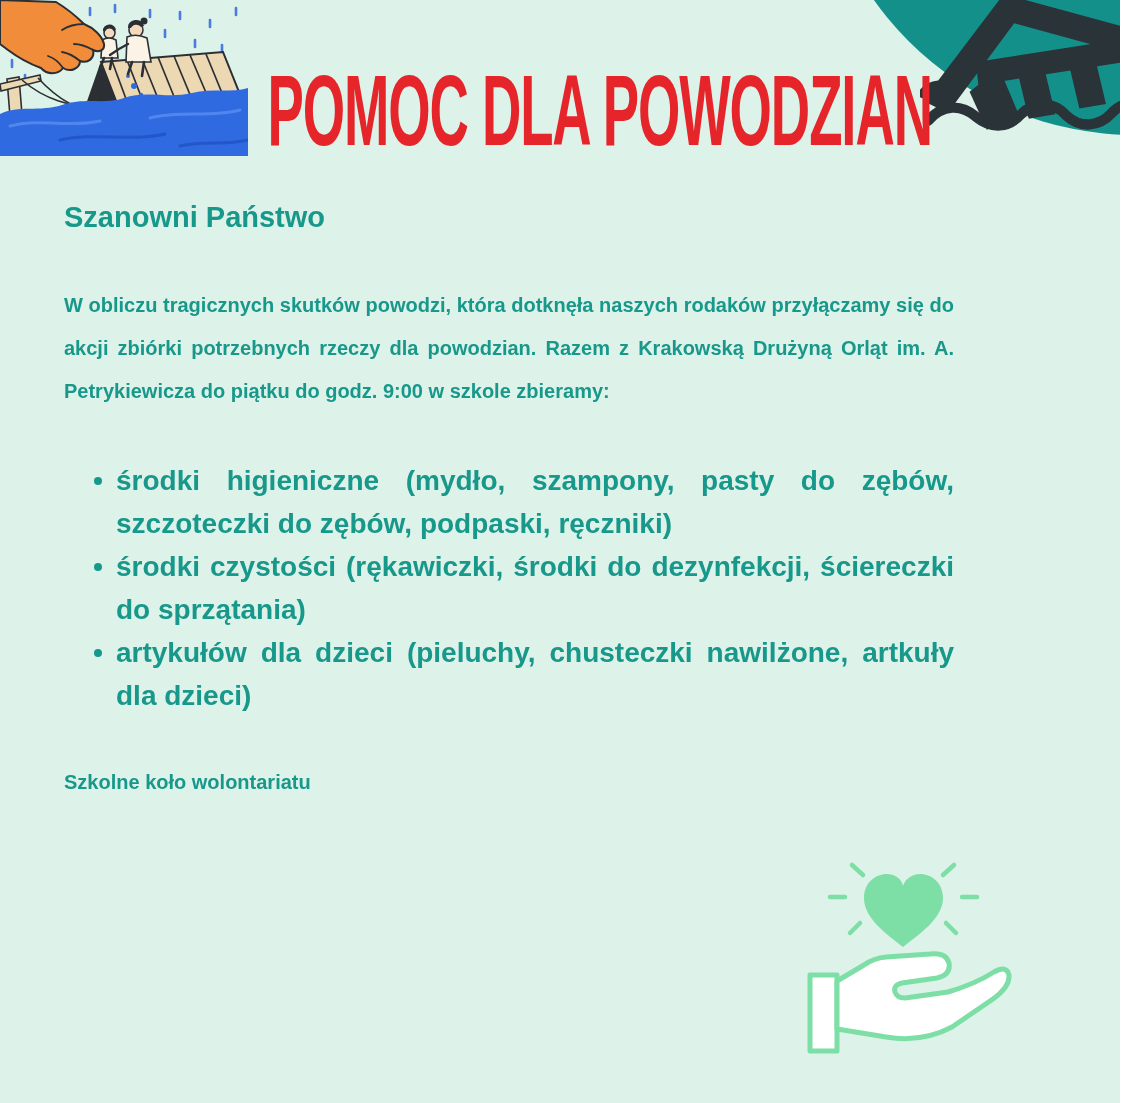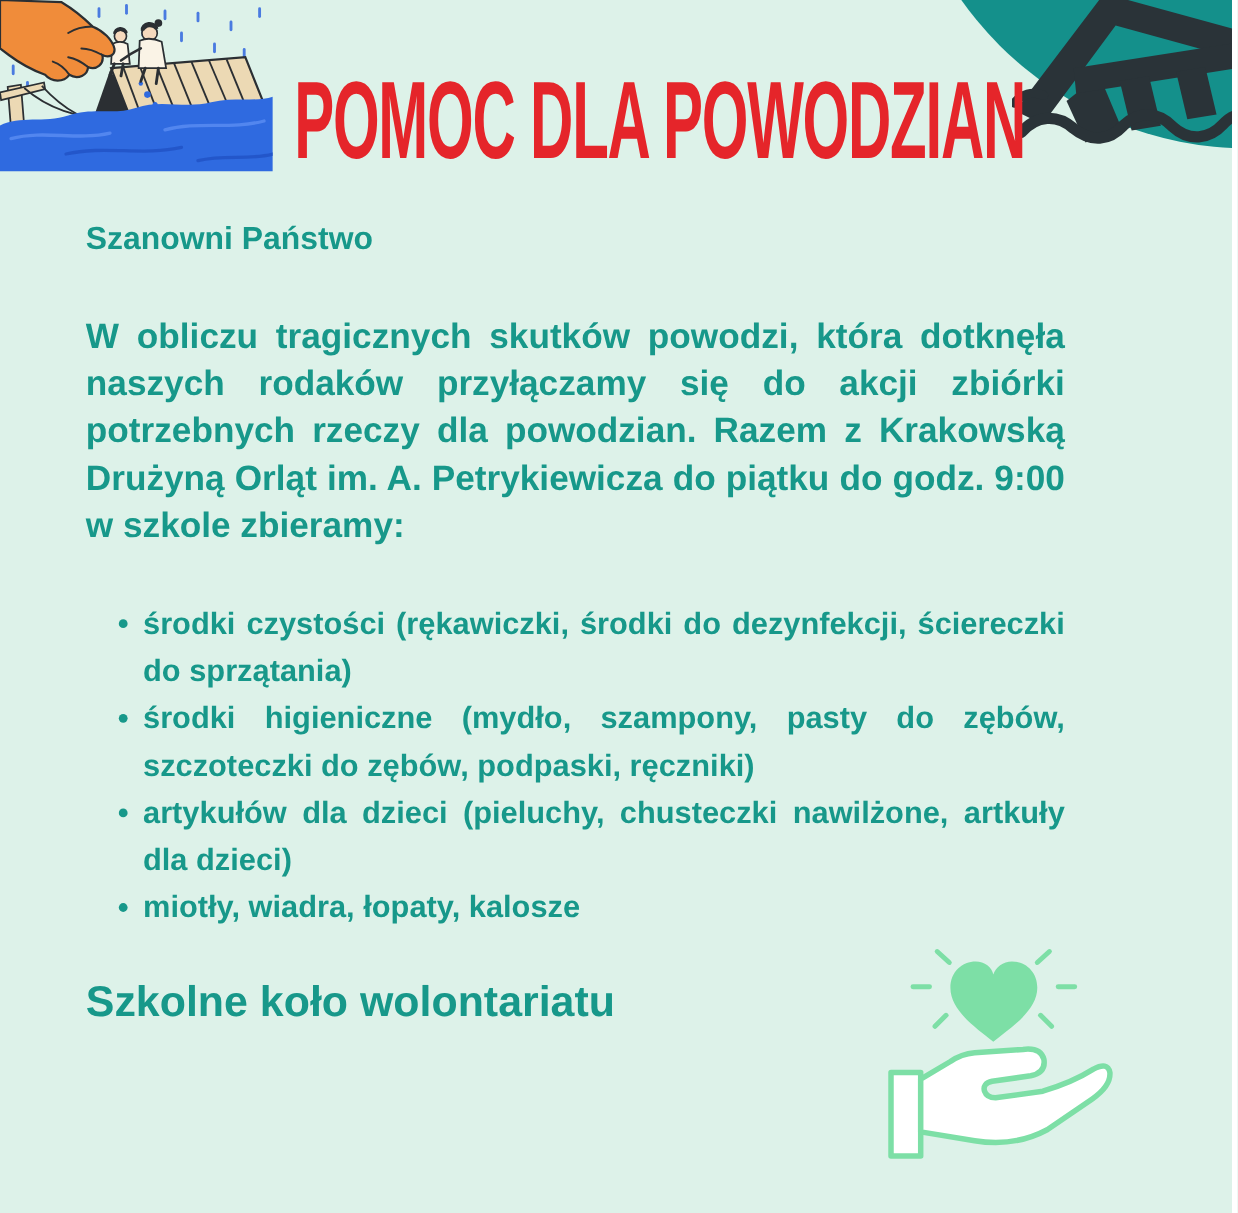--- a/index.html
+++ b/index.html
@@ -23,33 +23,33 @@
   .title-wrap{
     position:absolute; left:150px; top:60px; width:900px; height:110px;
     display:flex; justify-content:center; align-items:flex-start; pointer-events:none;
   }
   .title{
     font-weight:bold; font-size:100px; line-height:1; letter-spacing:-2px;
     color:var(--title-red); white-space:nowrap;
     transform:scaleX(0.545); transform-origin:center top;
   }
   
-  .content{position:absolute; left:78px; top:196px; width:890px; color:var(--text-teal); font-weight:bold;}
+  .content{position:absolute; left:64px; top:196px; width:890px; color:var(--text-teal); font-weight:bold;}
   .greeting{font-size:29px; line-height:43px; margin:0;}
-  .paragraph{font-size:32px; line-height:43px; margin:45px 0 0 0; text-align:justify;}
+  .paragraph{font-size:20px; line-height:43px; margin:45px 0 0 0; text-align:justify;}
   ul.items{list-style:none; margin:46px 0 0 0; padding:0;}
   ul.items li{
     position:relative; padding-left:52px; font-size:28px; line-height:43px;
     text-align:justify; margin:0;
   }
   ul.items li::before{
     content:""; position:absolute; left:30px; top:18px; width:8px; height:8px;
     border-radius:50%; background:var(--text-teal);
   }
-  .signature{font-size:39px; line-height:43px; margin:44px 0 0 0;}
+  .signature{font-size:20px; line-height:43px; margin:44px 0 0 0;}
   
   .heart-hand{position:absolute; left:800px; top:853px; width:212px; height:210px;}
   .fill-water{fill:var(--water-blue);}
   .fill-beige{fill:var(--roof-beige);}
   .fill-dark{fill:var(--outline-dark);}
   .fill-orange{fill:var(--hand-orange);}
   .fill-skin{fill:var(--skin);}
   .fill-shirt{fill:var(--shirt);}
   .stroke-dark{stroke:var(--outline-dark);}
   .rain line{stroke:#4a7be0; stroke-width:2.6; stroke-linecap:round;}
@@ -160,24 +160,23 @@
   </svg>
 
   <div class="title-wrap">
     <div class="title">POMOC DLA POWODZIAN</div>
   </div>
 
   <div class="content">
     <p class="greeting">Szanowni Państwo</p>
     <p class="paragraph">W obliczu tragicznych skutków powodzi, która dotknęła naszych rodaków przyłączamy się do akcji zbiórki potrzebnych rzeczy dla powodzian. Razem z Krakowską Drużyną Orląt im. A. Petrykiewicza do piątku do godz. 9:00 w szkole zbieramy:</p>
     <ul class="items">
+      <li>środki higieniczne (mydło, szampony, pasty do zębów, szczoteczki do zębów, podpaski, ręczniki)</li>
       <li>środki czystości (rękawiczki, środki do dezynfekcji, ściereczki do sprzątania)</li>
-      <li>środki higieniczne (mydło, szampony, pasty do zębów, szczoteczki do zębów, podpaski, ręczniki)</li>
       <li>artykułów dla dzieci (pieluchy, chusteczki nawilżone, artkuły dla dzieci)</li>
-      <li>miotły, wiadra, łopaty, kalosze</li>
     </ul>
     <p class="signature">Szkolne koło wolontariatu</p>
   </div>
 
   <svg class="heart-hand" viewBox="0 0 212 210" aria-hidden="true">
     <g class="green-stroke" stroke-width="4.5" stroke-linecap="round">
       <line x1="52" y1="12" x2="63" y2="22"></line>
         <line x1="30" y1="44" x2="45" y2="44"></line>
       <line x1="50" y1="80" x2="60" y2="70"></line>
         <line x1="154" y1="12" x2="143" y2="22"></line>

